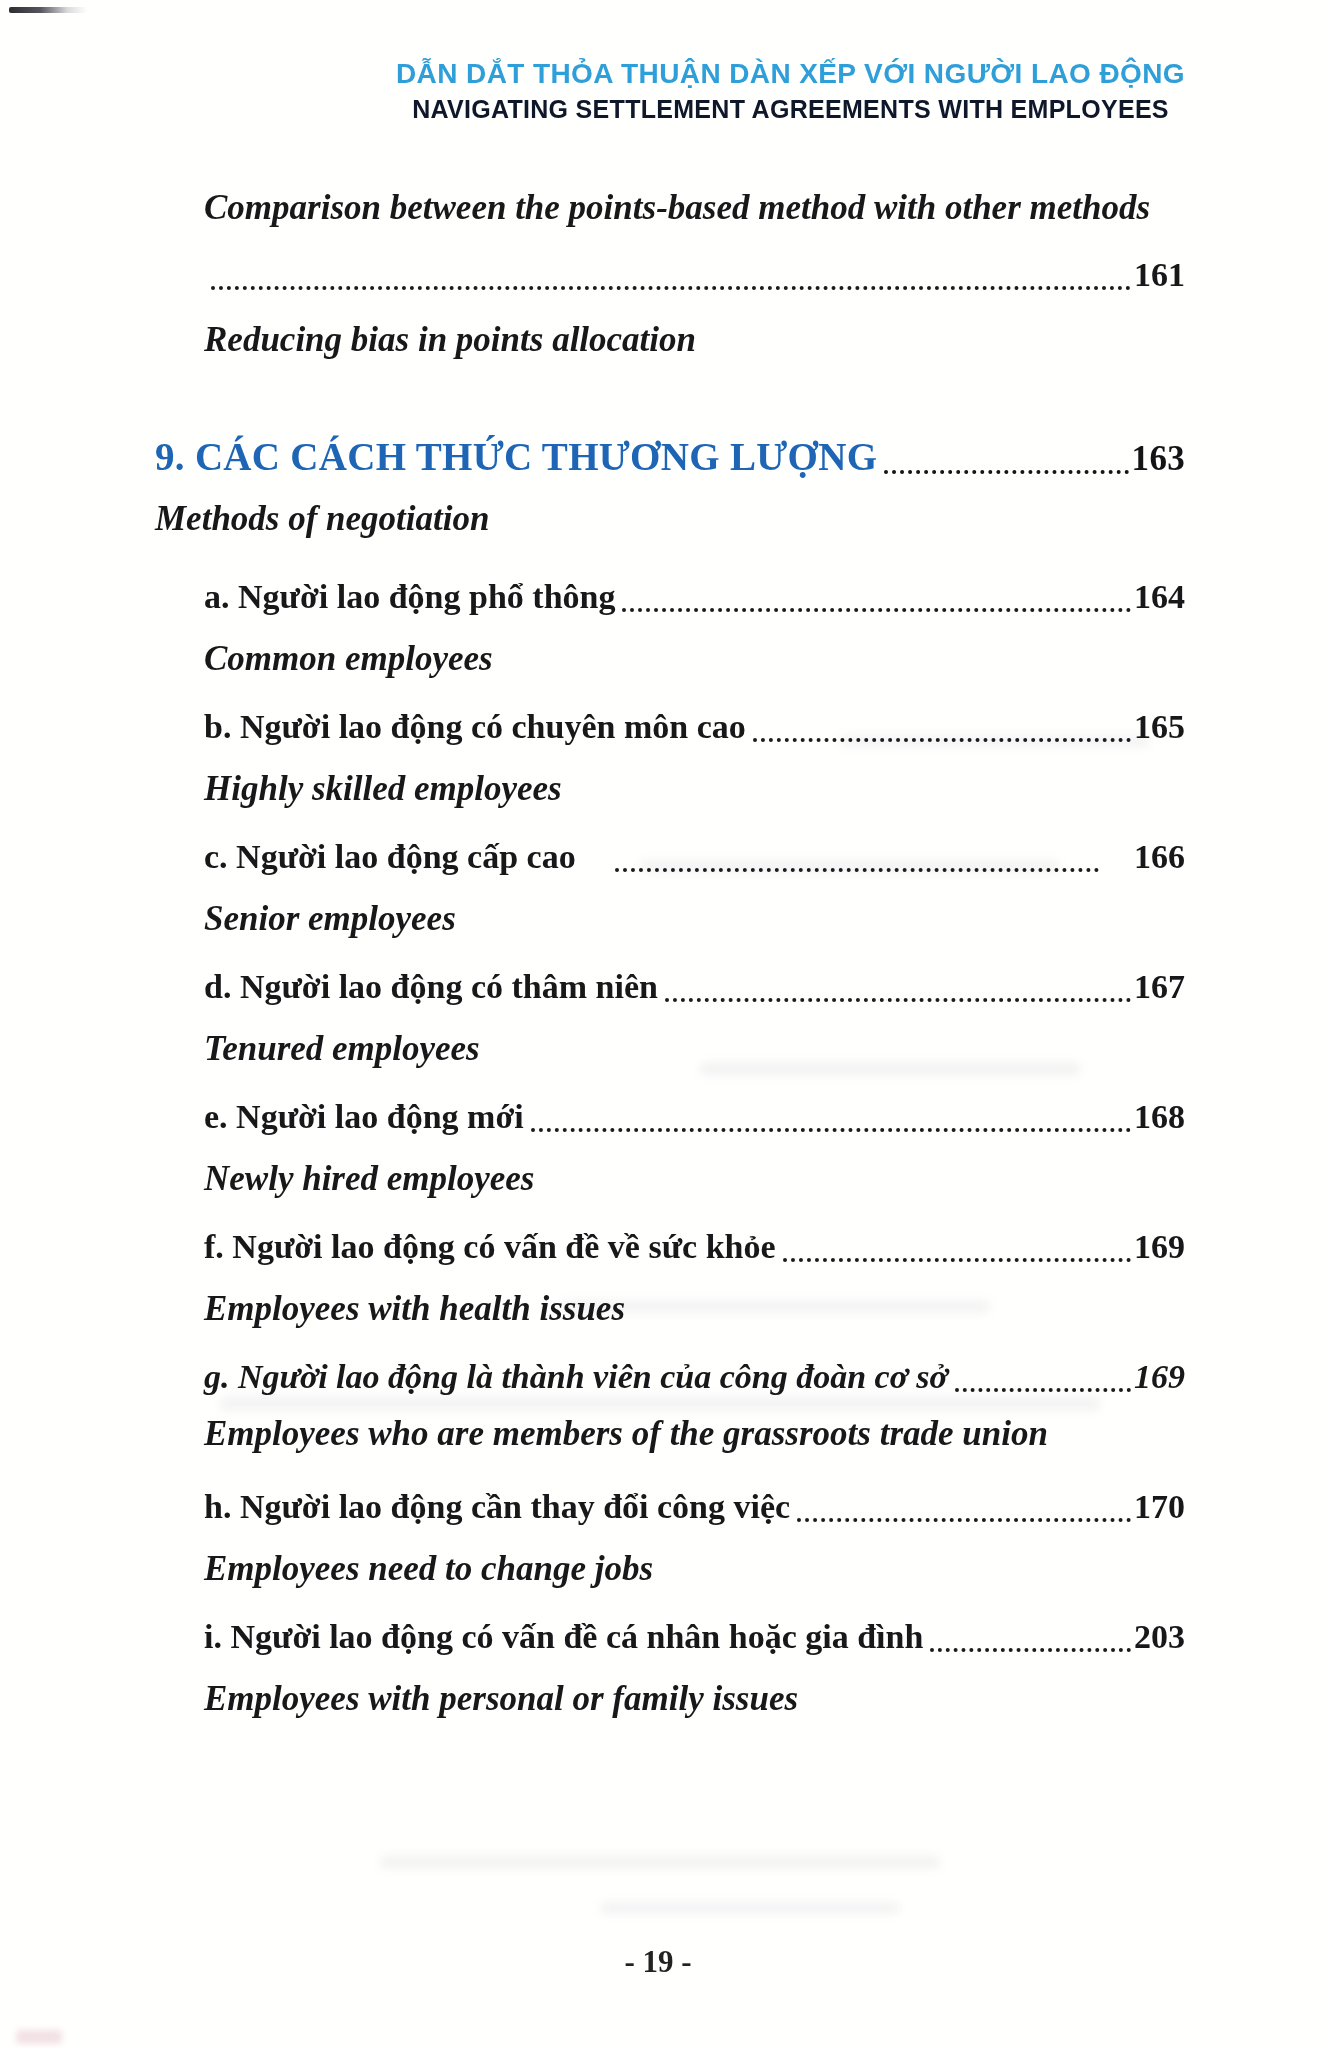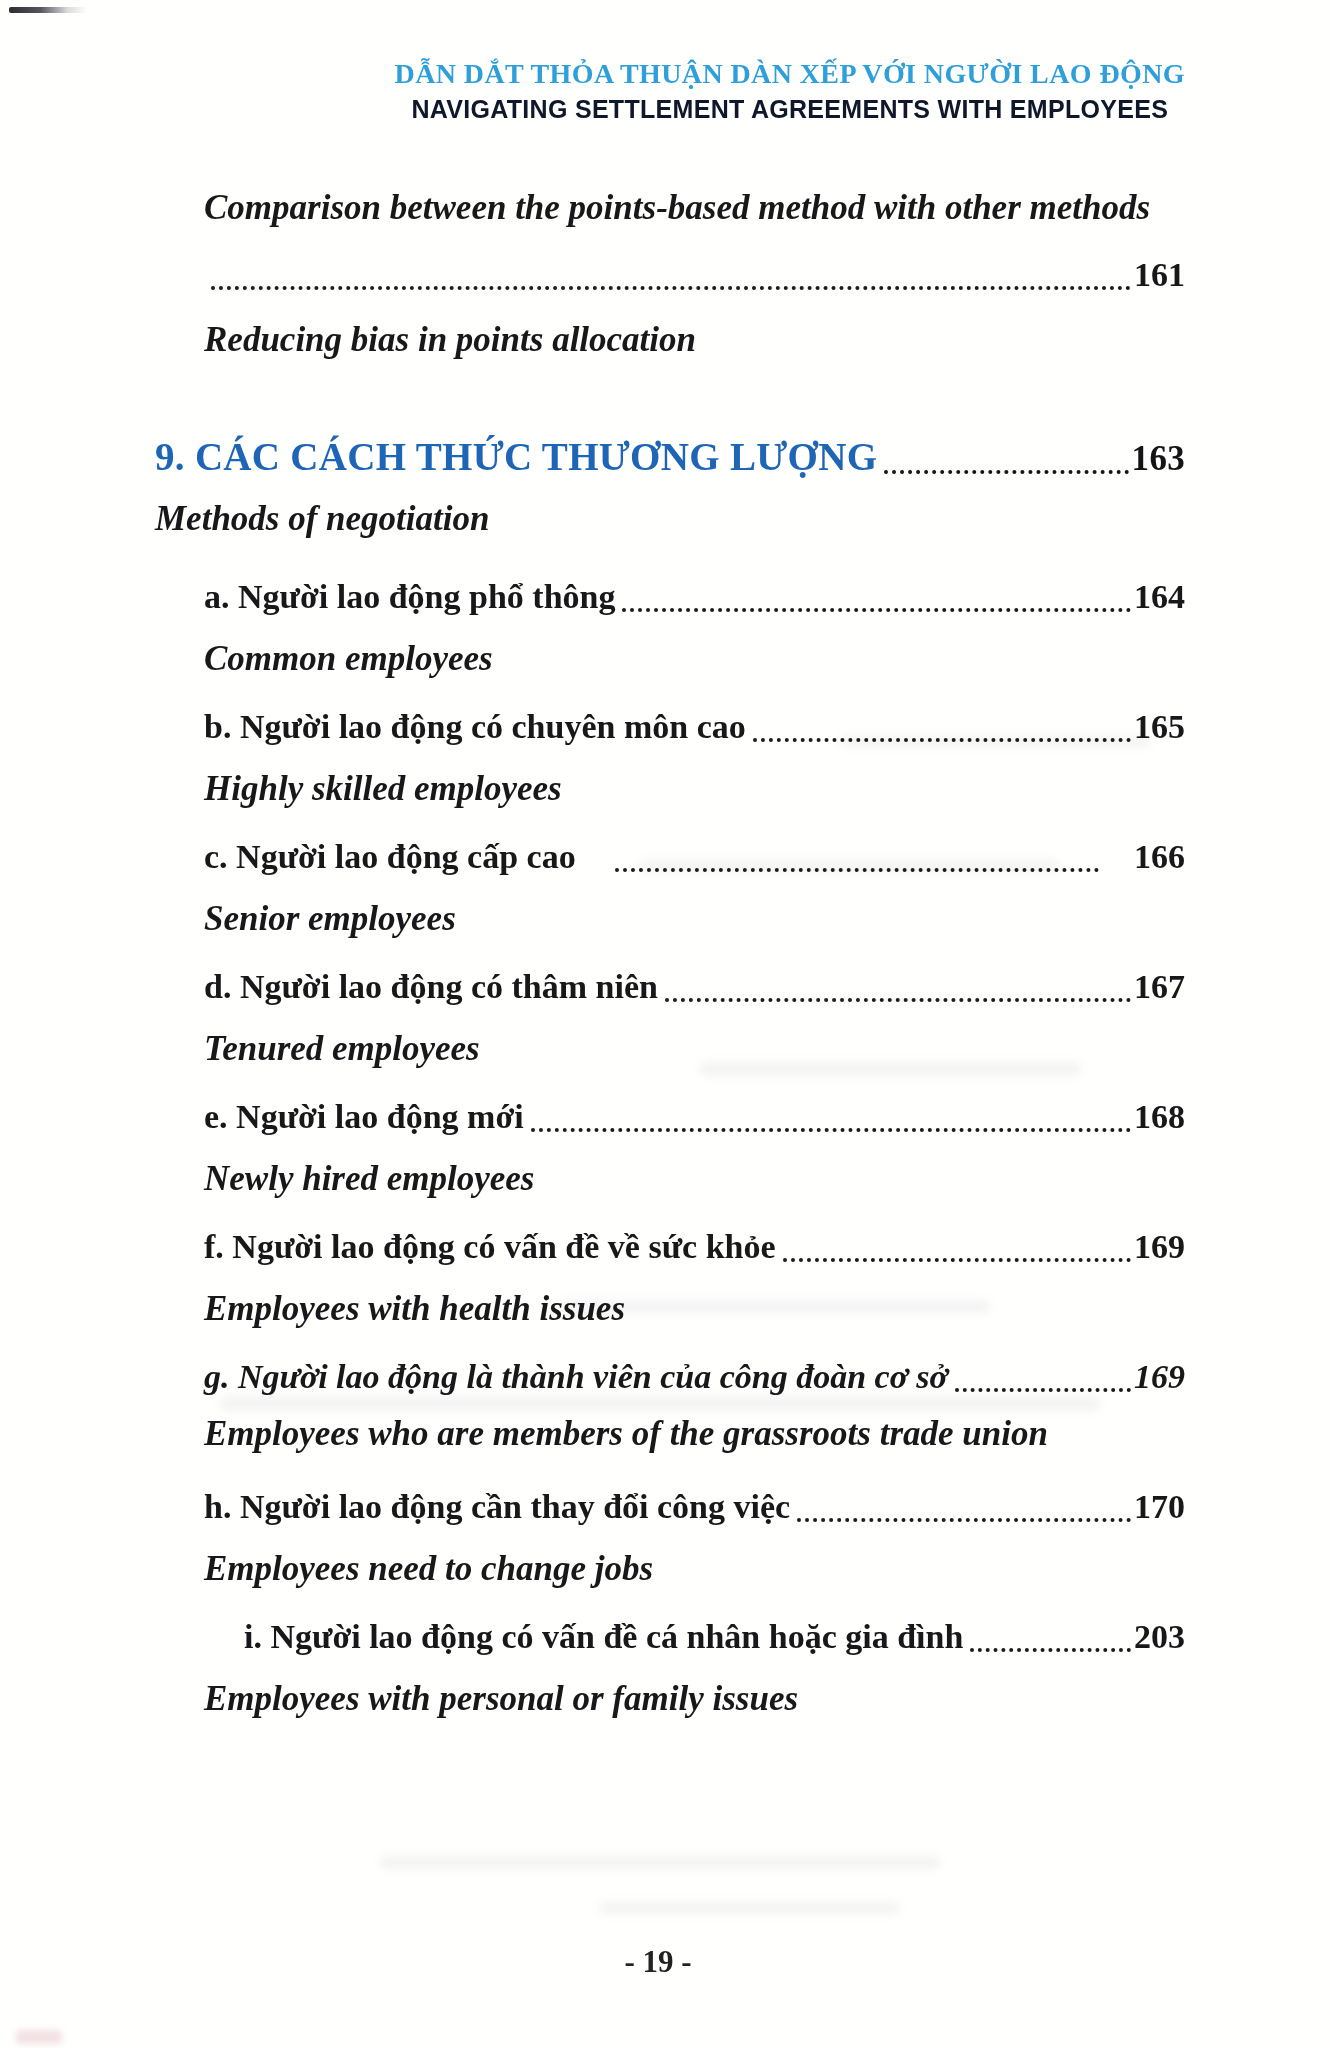--- a/index.html
+++ b/index.html
@@ -13,21 +13,21 @@
   }
   
   .running-header{
     position:absolute;top:56px;right:145px;
     text-align:center;
     font-family:"Liberation Sans","DejaVu Sans",sans-serif;
     font-weight:700;
   }
   .rh-vi{
     display:block;font-size:28px;line-height:36px;
-    color:#2f9fd9;letter-spacing:.4px;font-family:Liberation Serif, serif;
+    color:#2f9fd9;letter-spacing:.4px;
   }
   .rh-en{
     display:block;font-size:25px;line-height:34px;
     color:#0f172a;letter-spacing:.3px;
   }
   
   .row{
     position:absolute;left:204px;right:145px;
     display:flex;align-items:baseline;
     height:46px;
@@ -166,21 +166,21 @@
   </div>
   <div class="row en-line" style="top:1412px;">Employees who are members of the grassroots trade union</div>
 
   <div class="row" style="top:1485px;">
     <span class="vi">h. Người lao động cần thay đổi công việc</span>
     <span class="dots"></span>
     <span class="pg">170</span>
   </div>
   <div class="row en-line" style="top:1547px;">Employees need to change jobs</div>
 
-  <div class="row" style="top:1615px;margin-left:40px;">
+  <div class="row" style="top:1615px;">
     <span class="vi">i. Người lao động có vấn đề cá nhân hoặc gia đình</span>
     <span class="dots"></span>
     <span class="pg">203</span>
   </div>
   <div class="row en-line" style="top:1677px;">Employees with personal or family issues</div>
 
   <div class="footer-page-number">- 19 -</div>
 
 </div>
 

